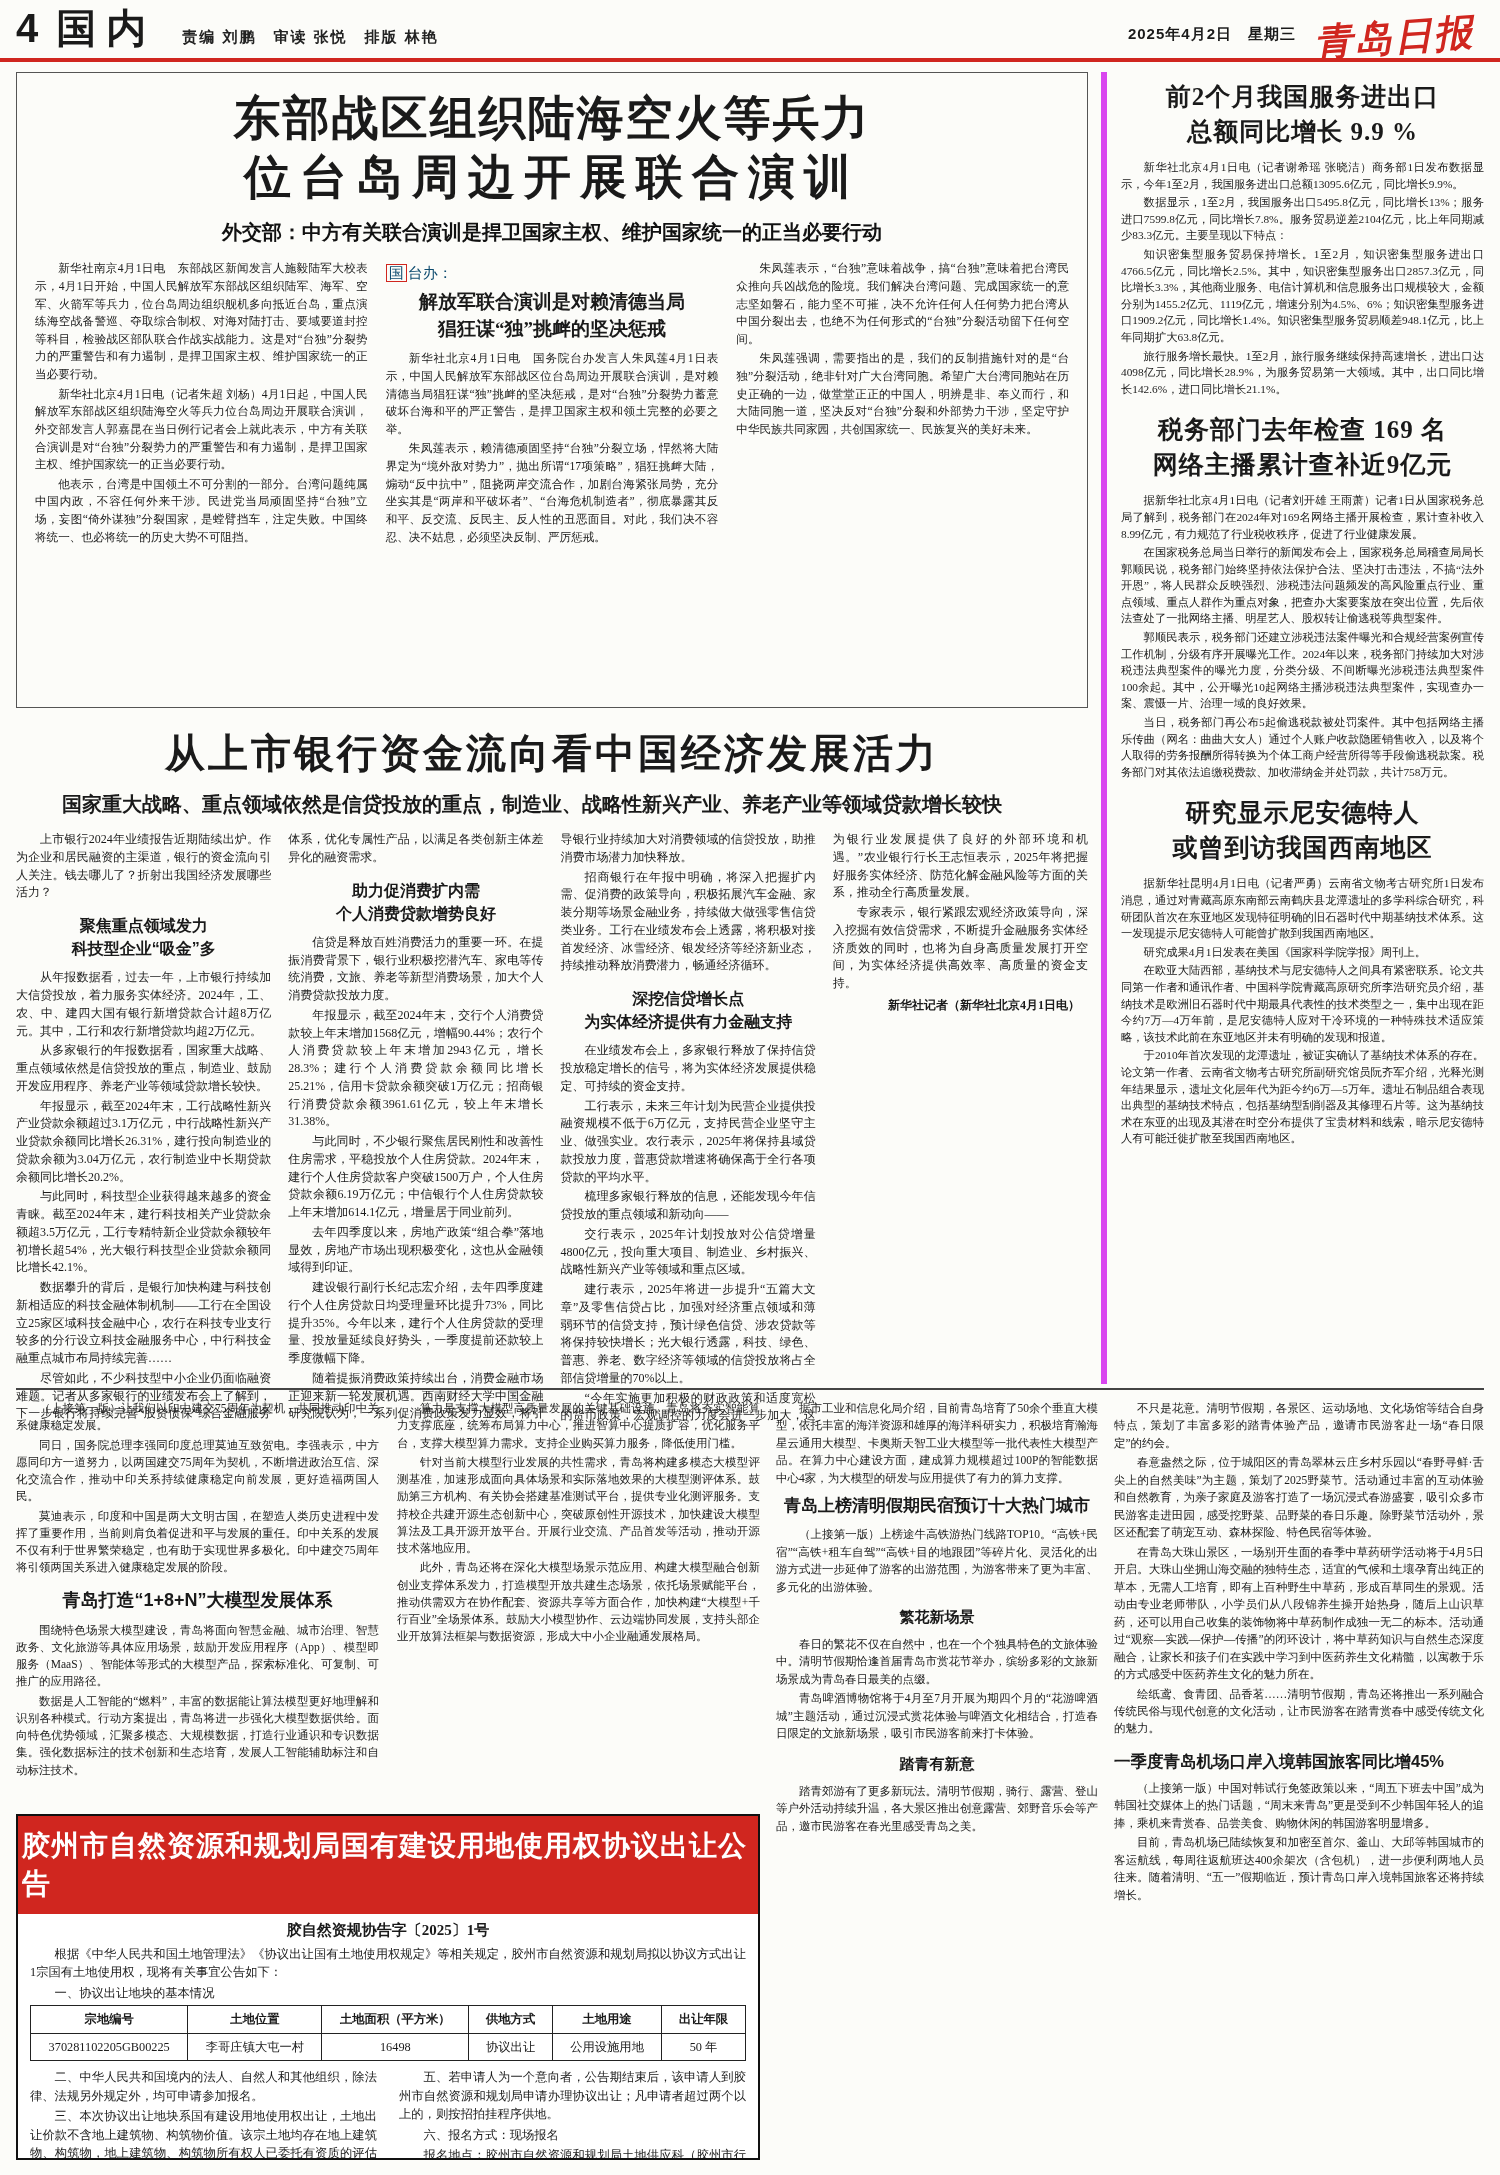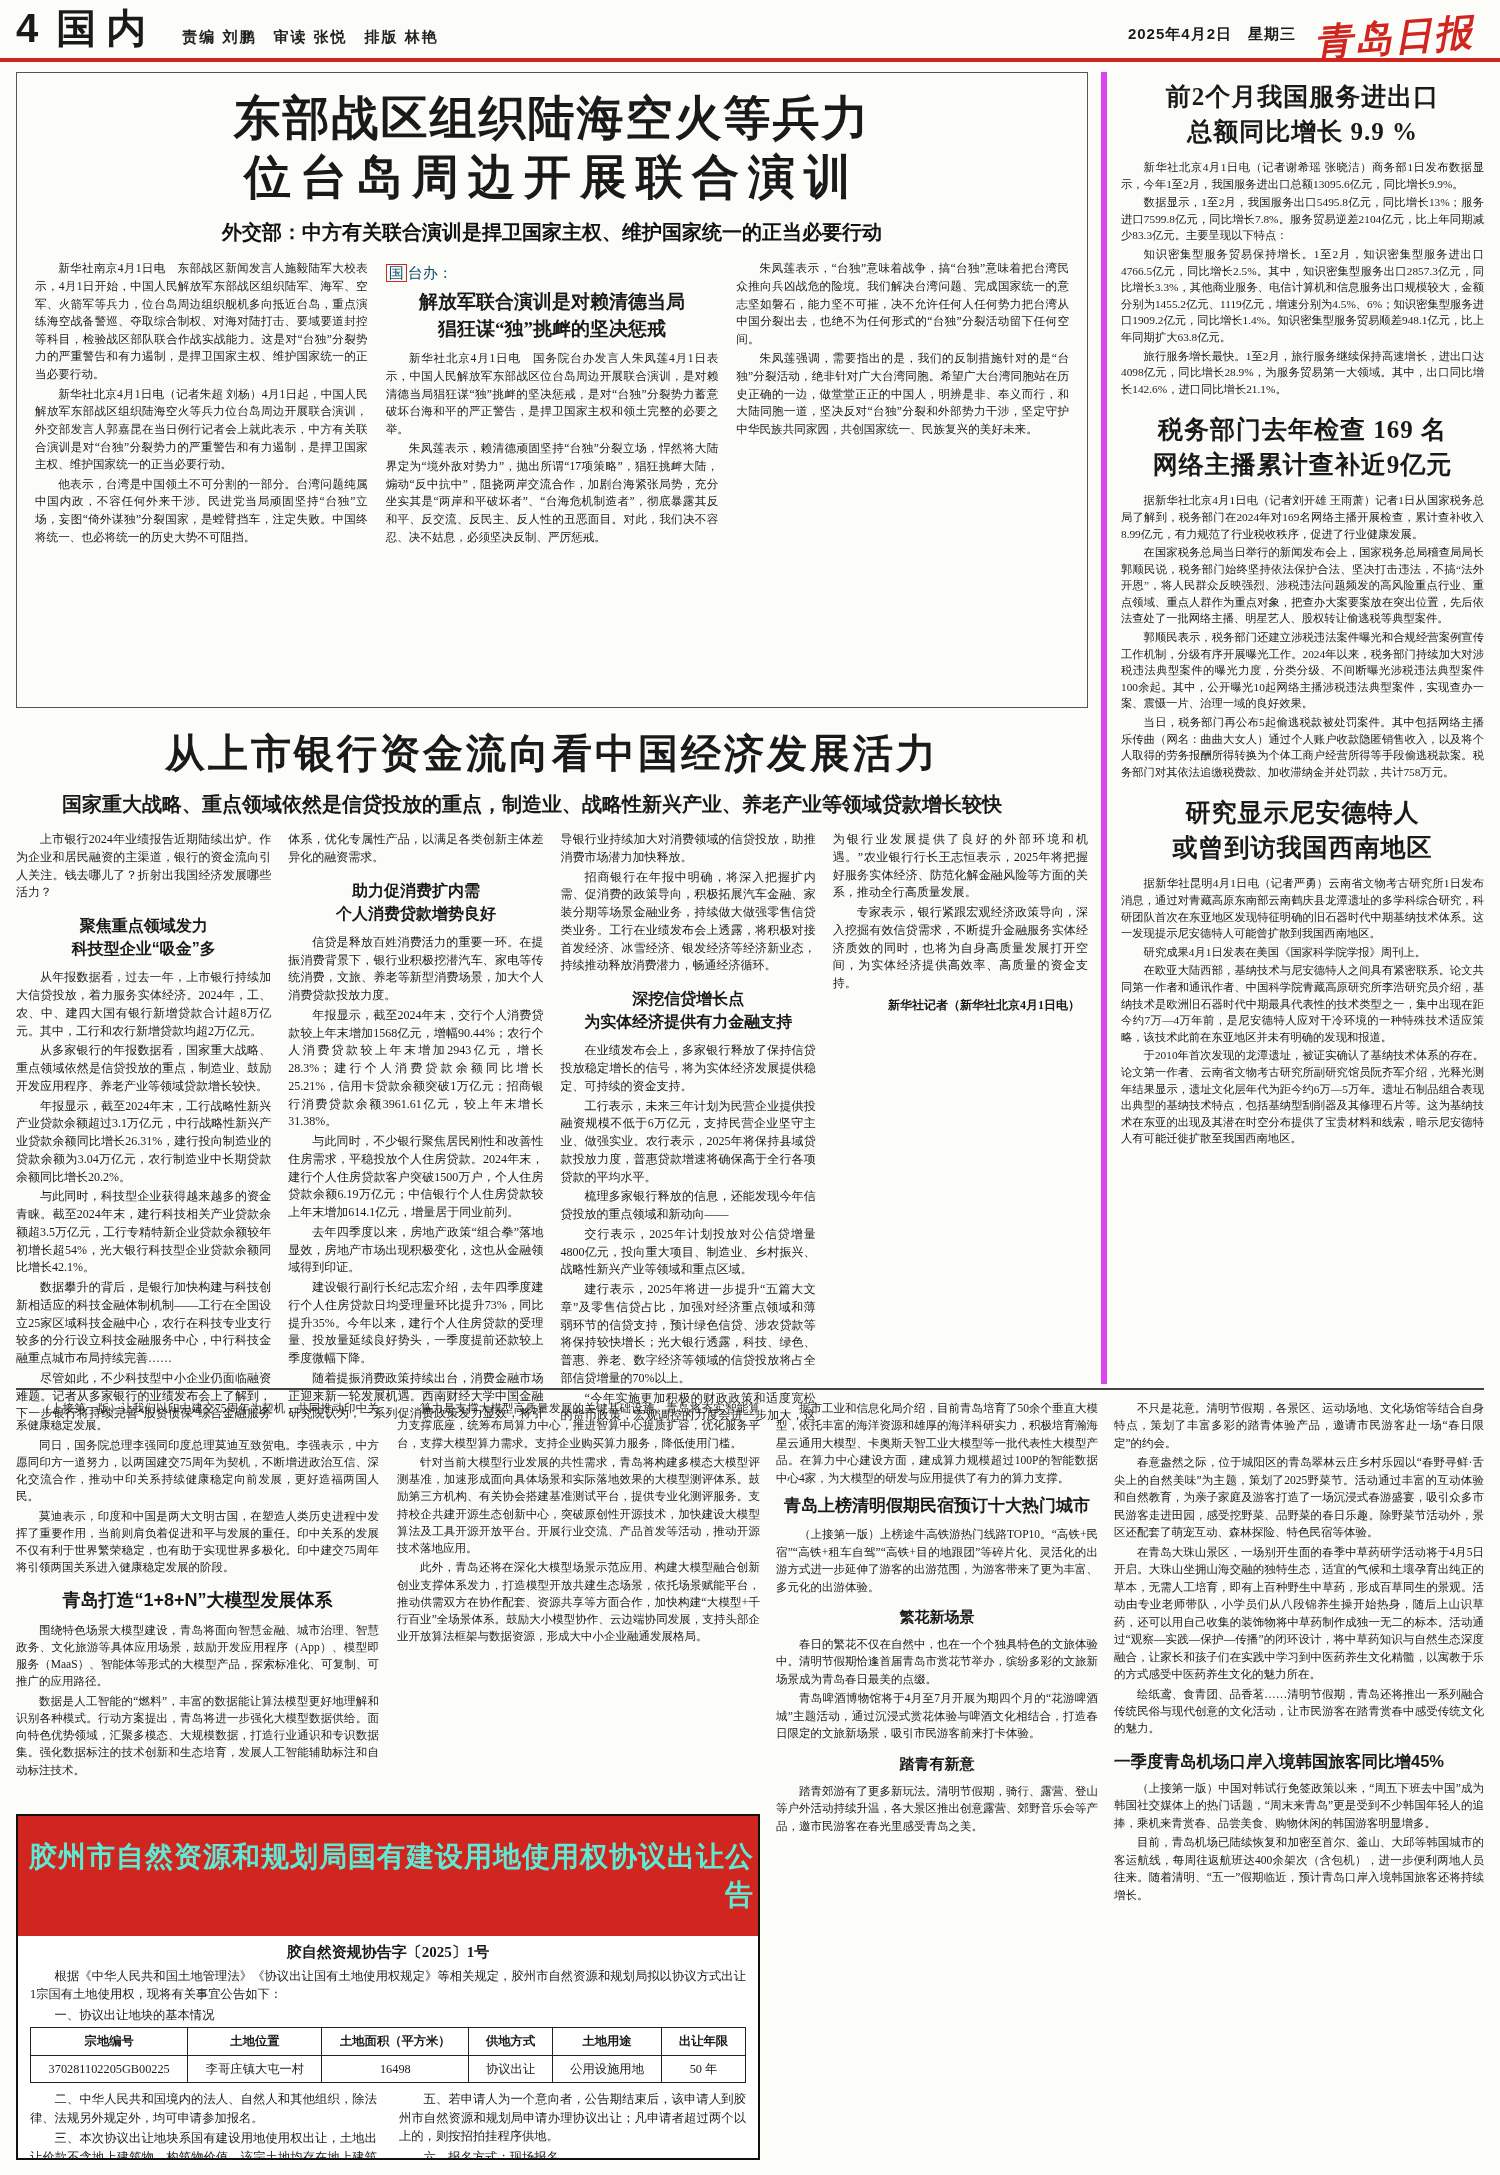--- a/index.html
+++ b/index.html
@@ -58,22 +58,22 @@
   .minsu-h{font-family:"Liberation Sans","DejaVu Sans",sans-serif;font-weight:bold;font-size:17px;
            line-height:1.35;margin:8px 0 8px;text-align:center;}
   .flower-sub{font-family:"Liberation Sans","DejaVu Sans",sans-serif;font-weight:bold;font-size:15px;
               text-align:center;margin:10px 0 7px;}
   .bottom-right{flex:1;font-size:11.5px;line-height:1.52;}
   .airport-h{font-family:"Liberation Sans","DejaVu Sans",sans-serif;font-weight:bold;font-size:16.5px;
              line-height:1.4;margin:12px 0 7px;}
   
   .notice{border:2px solid #111;margin-top:10px;flex:1;background:#fff;box-sizing:border-box;
           display:flex;flex-direction:column;overflow:hidden;}
-  .notice-titlebar{background:#d0261f;color:#5eead4;text-align:right;font-weight:900;font-size:28px;
-                   padding:22px 4px;letter-spacing:1px;}
+  .notice-titlebar{background:#d0261f;color:#ffffff;text-align:left;font-weight:900;font-size:28px;
+                   padding:11px 4px;letter-spacing:1px;}
   .notice-docno{text-align:center;font-weight:bold;font-size:15px;margin:7px 0 5px;}
   .notice-body{padding:0 12px;font-size:12.3px;line-height:1.5;}
   .notice-table{width:100%;border-collapse:collapse;text-align:center;font-size:12.3px;margin:3px 0 7px;}
   .notice-table th,.notice-table td{border:1px solid #222;padding:4px 16px;font-weight:normal;}
   .notice-table th{font-weight:bold;}
   .notice-notes{display:flex;gap:22px;}
   .notice-notes>div{flex:1;}
 </style>
 </head>
 <body>

